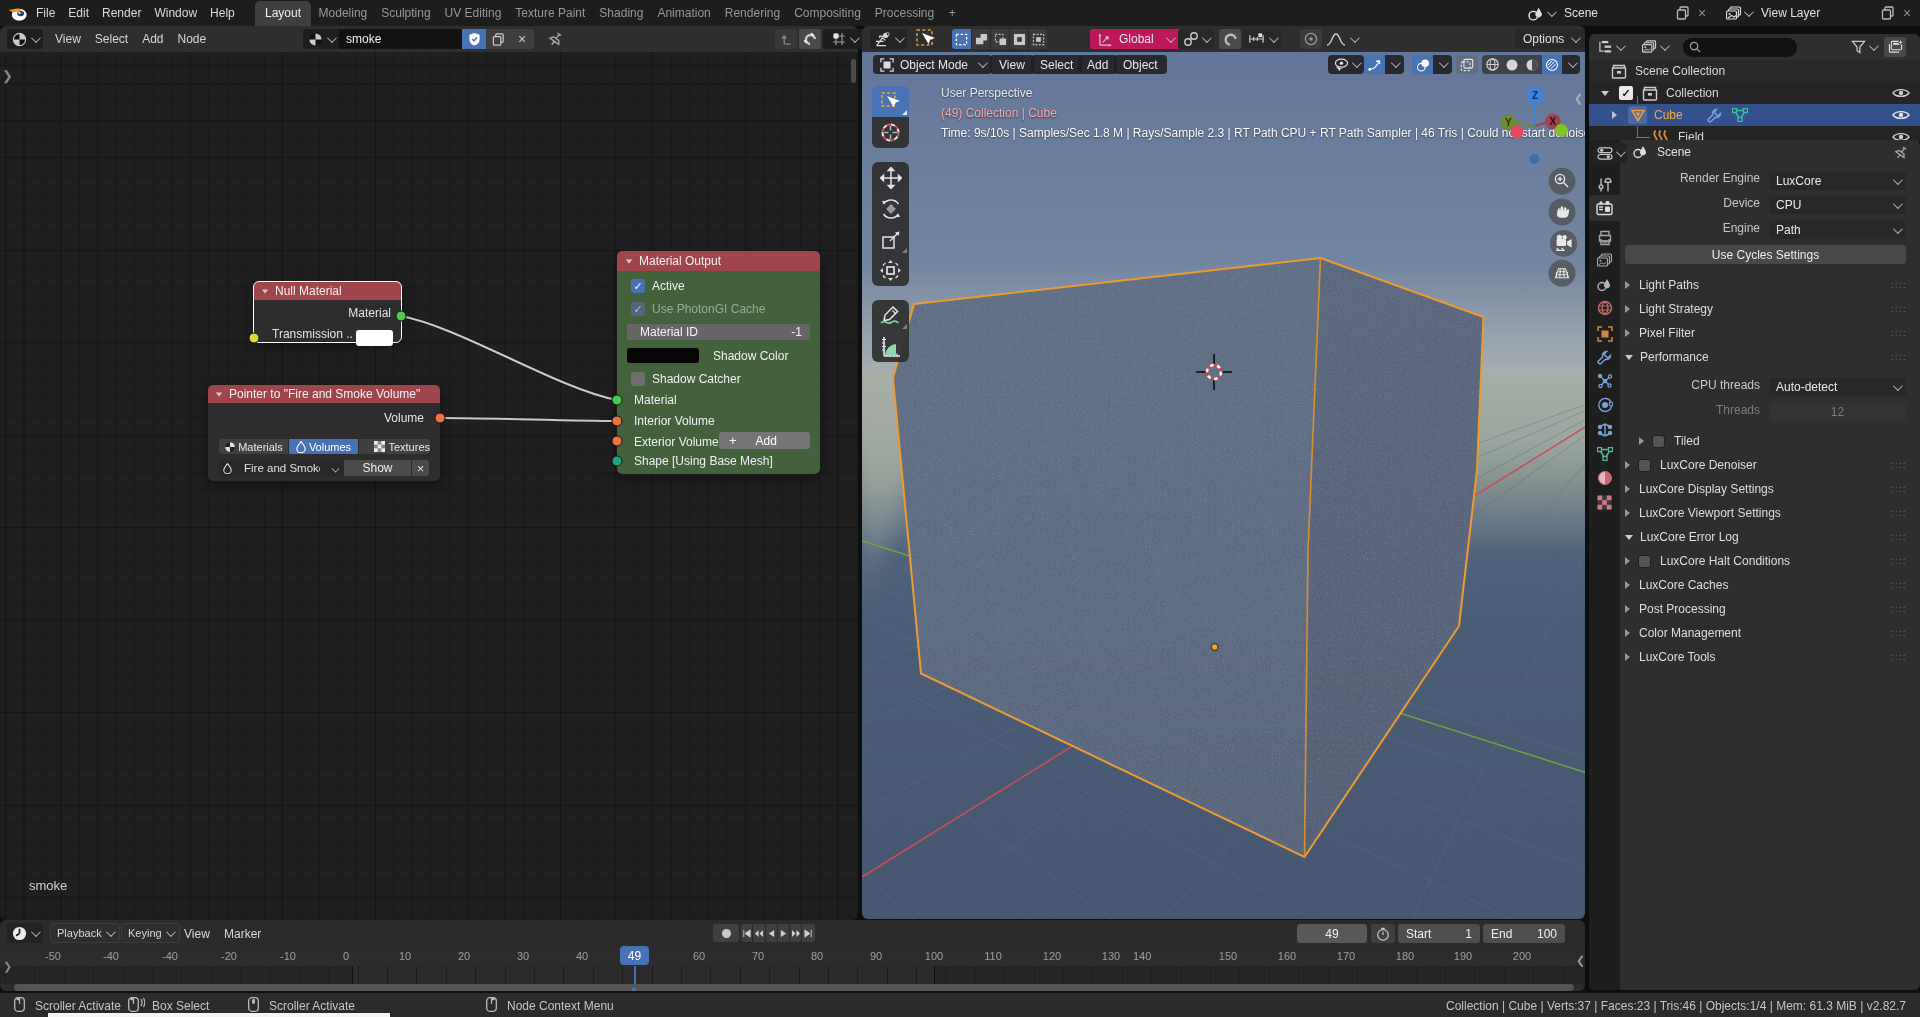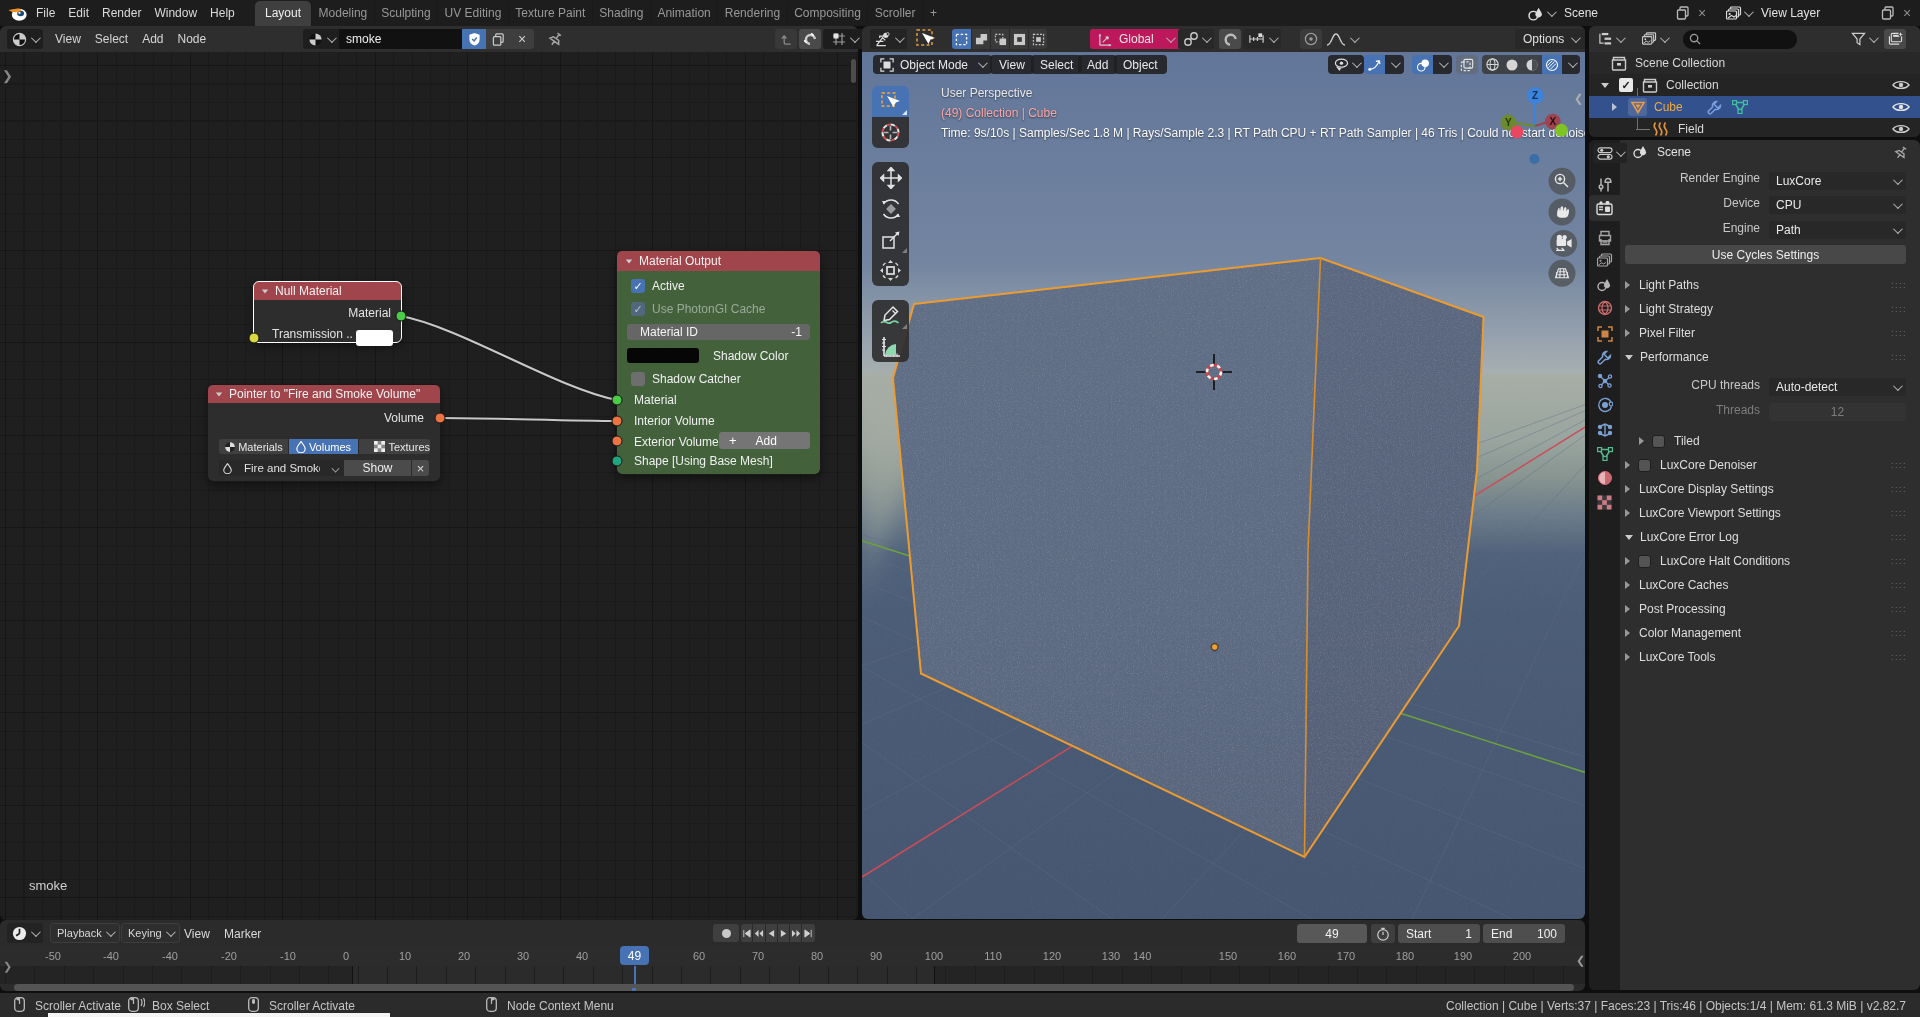--- a/index.html
+++ b/index.html
@@ -32,21 +32,21 @@
   <div class="abs row" style="left:255px;top:0;height:26px;font-size:12px">
     <span style="background:#3f3f3f;color:#eee;border-radius:5px 5px 0 0;padding:5px 10px 6px">Layout</span>
     <span style="color:#989898;padding:5px 6.5px;border-left:1px solid #191919">Modeling</span>
     <span style="color:#989898;padding:5px 6.5px;border-left:1px solid #191919">Sculpting</span>
     <span style="color:#989898;padding:5px 6.5px;border-left:1px solid #191919">UV Editing</span>
     <span style="color:#989898;padding:5px 6.5px;border-left:1px solid #191919">Texture Paint</span>
     <span style="color:#989898;padding:5px 6.5px;border-left:1px solid #191919">Shading</span>
     <span style="color:#989898;padding:5px 6.5px;border-left:1px solid #191919">Animation</span>
     <span style="color:#989898;padding:5px 6.5px;border-left:1px solid #191919">Rendering</span>
     <span style="color:#989898;padding:5px 6.5px;border-left:1px solid #191919">Compositing</span>
-    <span style="color:#989898;padding:5px 6.5px;border-left:1px solid #191919">Scroller</span>
+    <span style="color:#989898;padding:5px 6.5px;border-left:1px solid #191919">Processing</span>
     <span style="color:#989898;padding:5px 7px;border-left:1px solid #191919">+</span>
   </div>
 
   <div class="abs row" style="left:1528px;top:3px;height:20px">
     <svg width="17" height="15" viewBox="0 0 16 14">
         <circle cx="5" cy="9" r="4" fill="none" stroke="#ddd" stroke-width="1.4"></circle>
         <path d="M10 1.5 l2.5 4.5 a3 3 0 1 1 -5 0 Z" fill="#ddd"></path>
       </svg>
     <span class="chev" style="margin-left:2px"></span>
     <span style="color:#e2e2e2;margin-left:10px;width:112px">Scene</span>
@@ -623,21 +623,21 @@
       </g>
       <g transform="translate(70,191.3)" stroke="#e8e8e8" stroke-width="1.1" fill="none">
         <path d="M-6.5 4.5 L-3.5 -4.5 H3.5 L6.5 4.5 Z"></path>
         <path d="M-4.5 1.5 H4.5 M-5.5 4.5 V-1 M5.5 4.5 V-1 M-1.7 -4.5 L-2.2 4.5 M1.7 -4.5 L2.2 4.5 M-3.5 -1.5 H3.5"></path>
       </g>
     </svg>
     <div class="abs" style="left:712px;top:40px;color:#b0b0b0;font-size:11px">❮</div>
   </div>
 </div>
 
-<div class="abs" id="outliner" style="left:1589px;top:26px;width:331px;height:111px;background:#262626;border-radius:6px;overflow:hidden">
+<div class="abs" id="outliner" style="left:1589px;top:34px;width:331px;height:111px;background:#262626;border-radius:6px;overflow:hidden">
   <div class="abs row" style="left:0;top:0;width:331px;height:26px;background:#2e2e2e">
     <div class="row" style="margin-left:9px;gap:3px">
       <svg width="15" height="14" viewBox="0 0 16 15">
           <path d="M2 2 V12 H6" stroke="#ccc" stroke-width="1.3" fill="none"></path>
           <rect x="4" y="1" width="7" height="2.4" fill="#ccc"></rect>
           <rect x="7" y="6" width="7" height="2.4" fill="#ccc"></rect>
           <rect x="7" y="11" width="7" height="2.4" fill="#ccc"></rect>
         </svg>
       <span class="chev"></span>
     </div>

